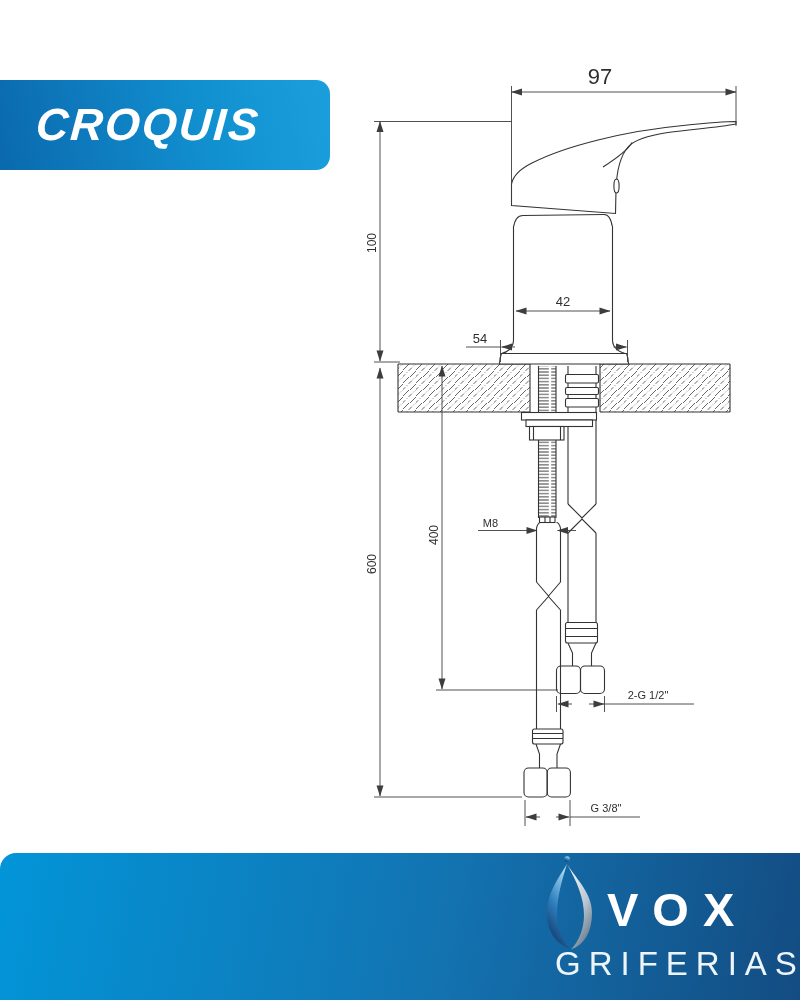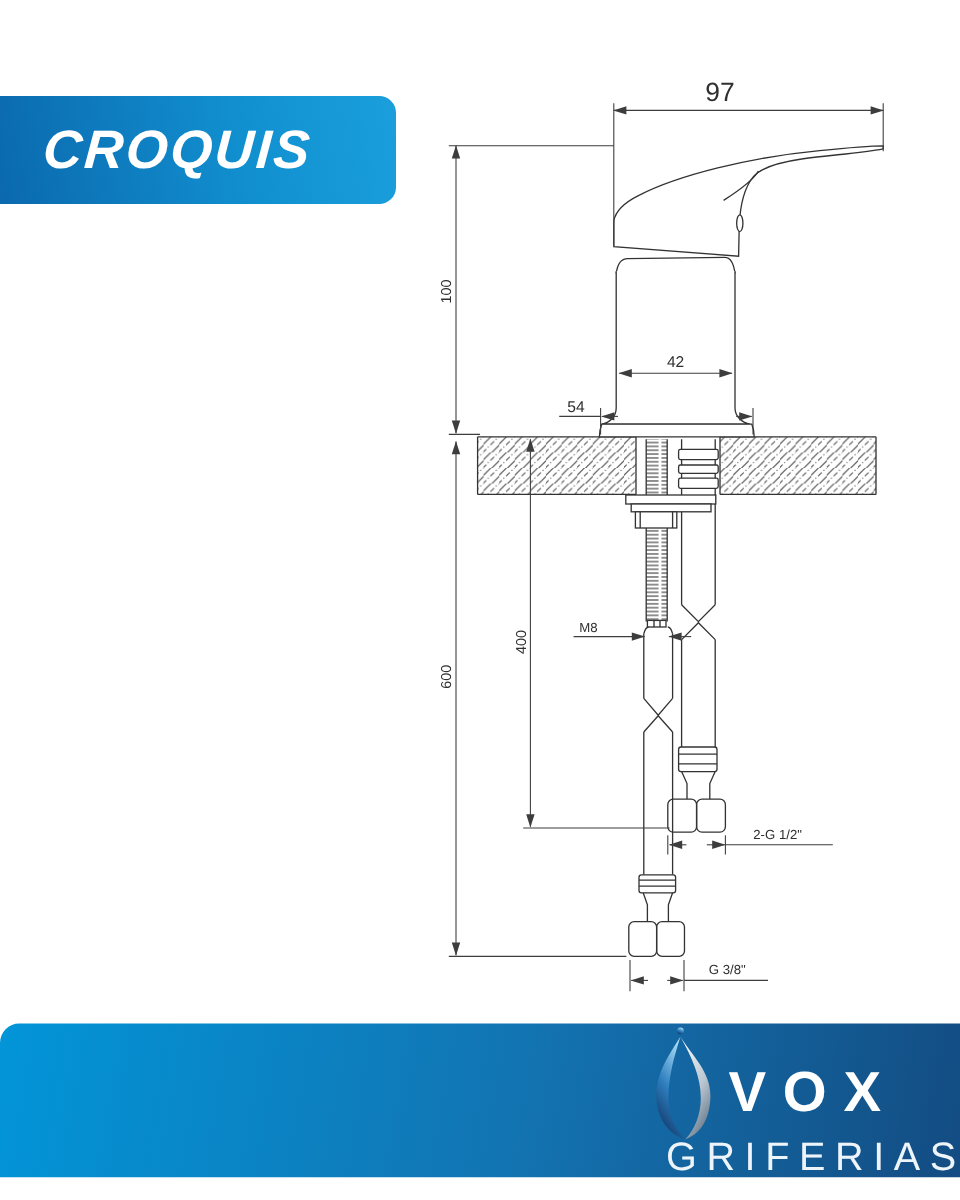--- a/index.html
+++ b/index.html
@@ -23,21 +23,21 @@
   svg.draw{position:absolute;left:0;top:0;z-index:1;}
   .ln{stroke:#333333;stroke-width:1.1;fill:none;}
   .lnw{stroke:#333333;stroke-width:1.1;fill:#ffffff;}
   .dim{stroke:#3d3d3d;stroke-width:0.9;fill:none;}
   .dimtxt{fill:#2f2f2f;font-size:12px;font-family:"Liberation Sans",sans-serif;}
   .dimtxt-md{fill:#2f2f2f;font-size:13px;font-family:"Liberation Sans",sans-serif;}
   .dimtxt-lg{fill:#2f2f2f;font-size:22px;font-family:"Liberation Sans",sans-serif;}
   .dimtxt-sm{fill:#2f2f2f;font-size:11px;font-family:"Liberation Sans",sans-serif;}
   
   .footer{
-    position:absolute;left:0;top:853px;width:800px;height:128px;
+    position:absolute;left:0;top:853px;width:800px;height:147px;
     background:linear-gradient(100deg,#0295d8 0%,#1373b1 55%,#134c82 100%);
     border-radius:16px 0 0 0;z-index:3;
   }
   .brand-name{
     position:absolute;left:607px;top:33px;color:#ffffff;
     font-size:47px;font-weight:bold;letter-spacing:14px;line-height:1;
   }
   .brand-tagline{
     position:absolute;left:555px;top:94px;color:#eef5fa;
     font-size:33px;font-weight:400;letter-spacing:8px;line-height:1;

